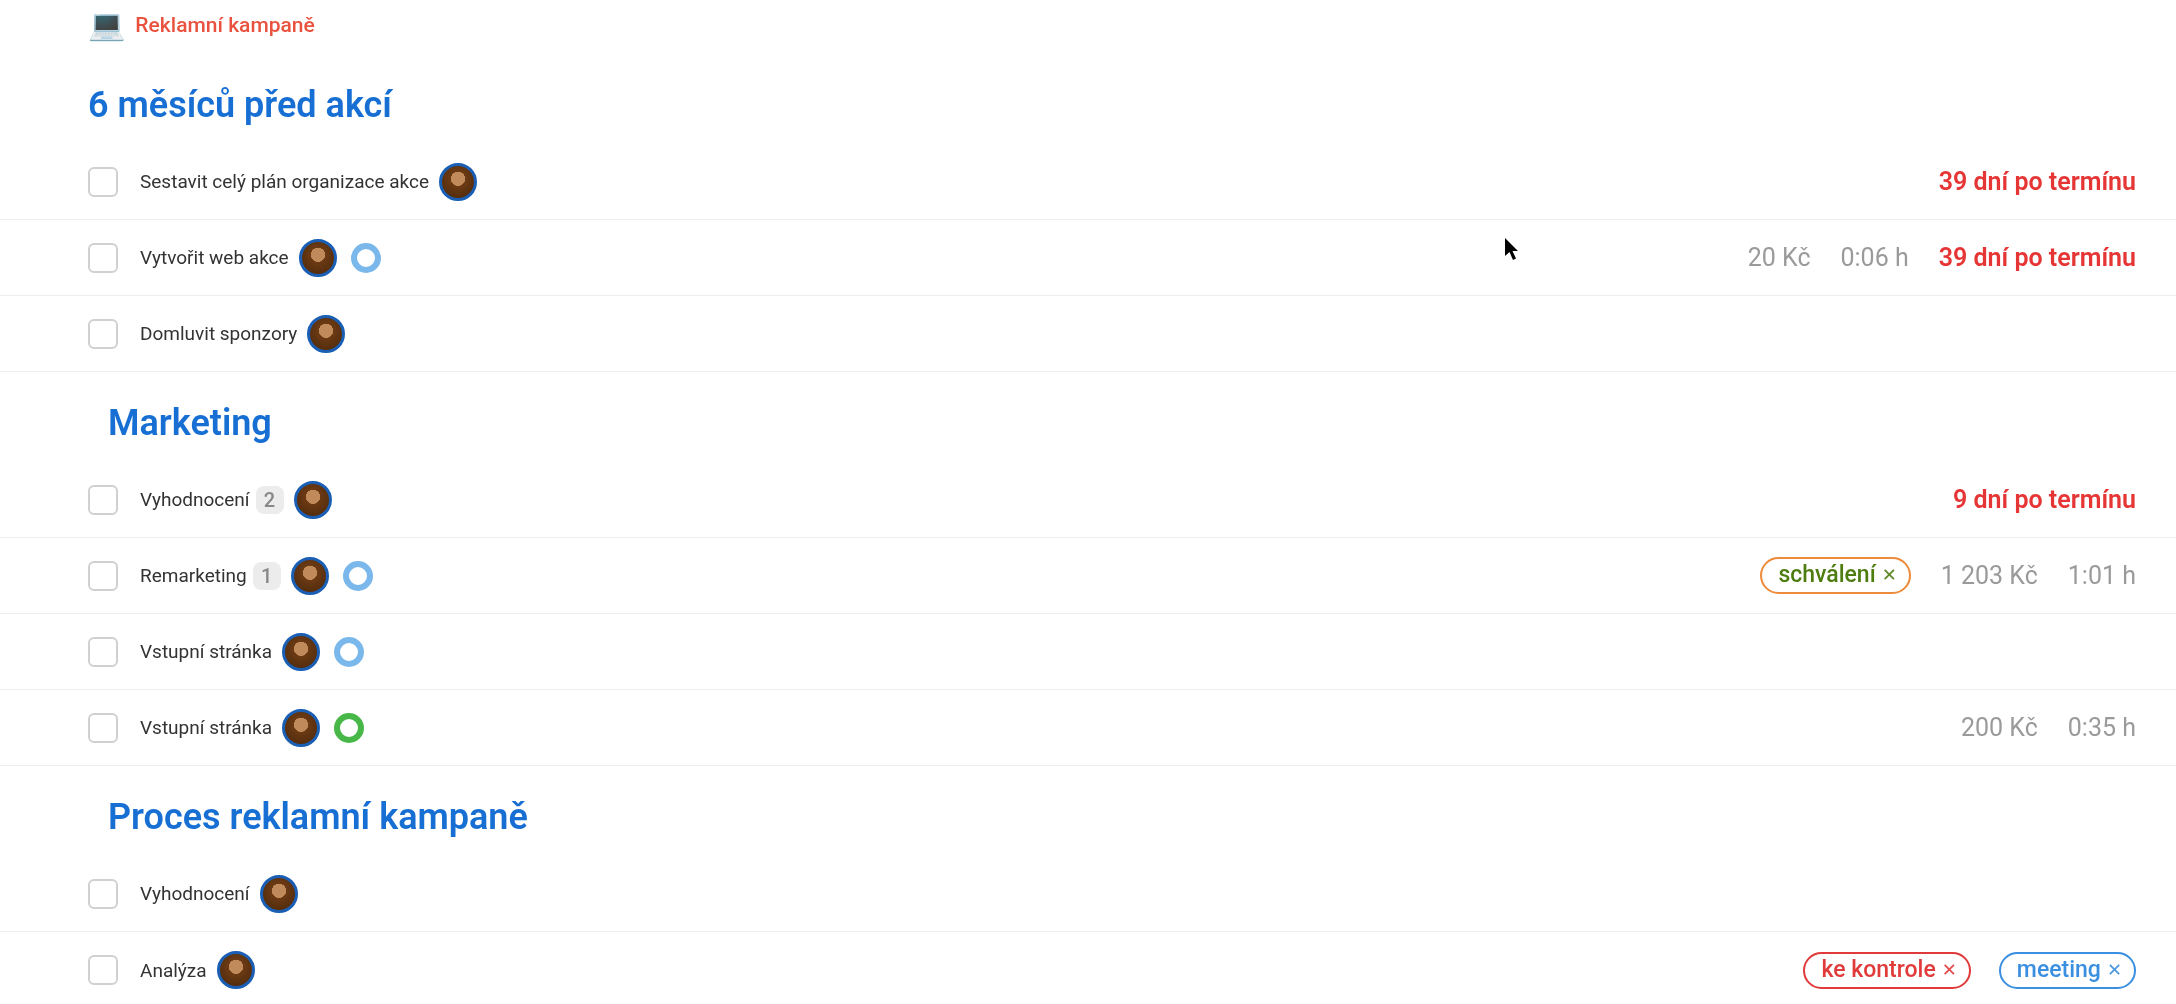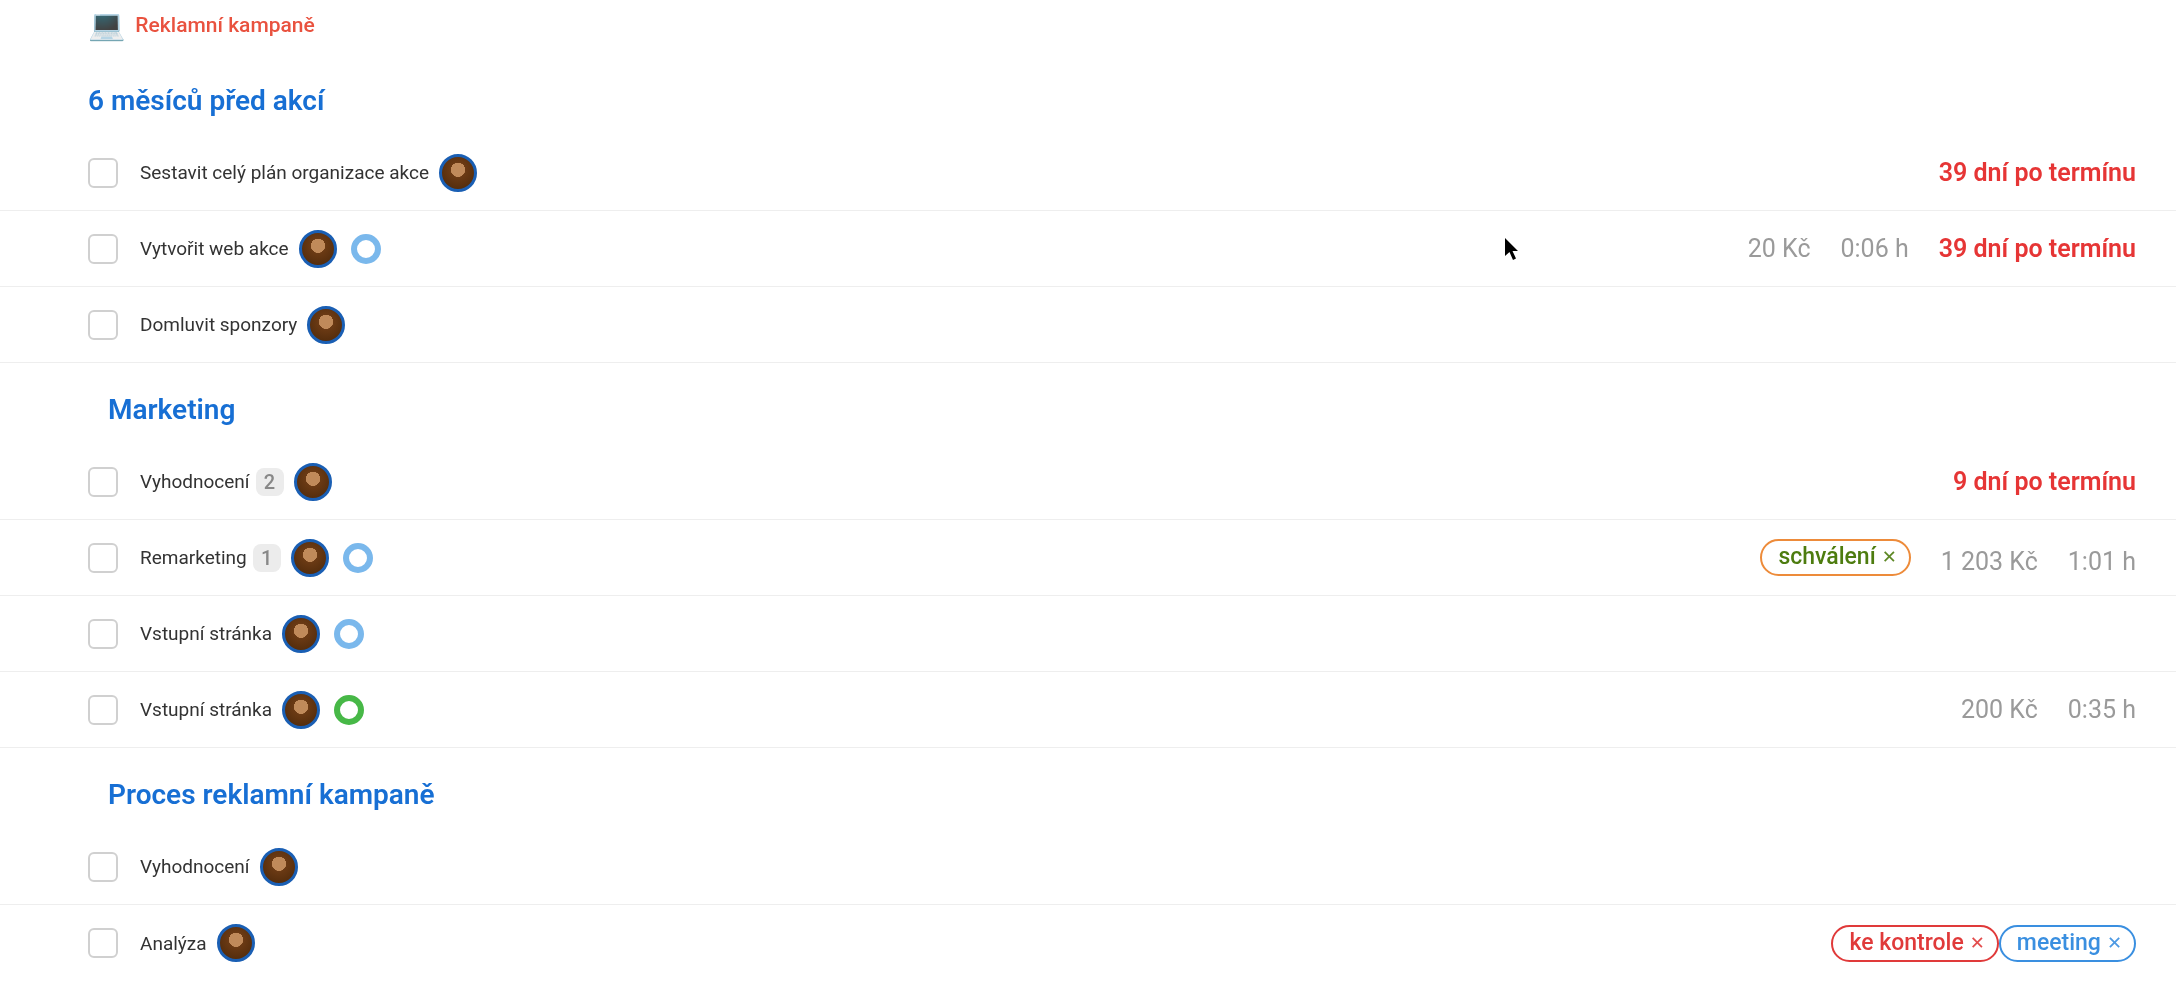--- a/index.html
+++ b/index.html
@@ -24,21 +24,21 @@
     font-size: 30px;
     line-height: 1;
   }
   .page-header .title {
     font-size: 21px;
     font-weight: 500;
     color: #e9523f;
   }
   .section-header {
     padding: 20px 0 18px 88px;
-    font-size: 28px;
+    font-size: 36px;
     font-weight: 600;
     color: #176fd4;
   }
   .section-header.tight {
     padding-top: 30px;
     margin-left: 20px;
   }
   .task-row {
     display: flex;
     align-items: center;
@@ -94,21 +94,21 @@
     border-radius: 50%;
     border: 6px solid;
     margin-left: 14px;
     flex-shrink: 0;
   }
   .status-blue { border-color: #7ab8ec; }
   .status-green { border-color: #47b847; }
   .spacer { flex: 1; }
   .meta {
     display: flex;
-    align-items: flex-end;
+    align-items: center;
     gap: 30px;
     font-size: 25px;
     color: #9a9a9a;
   }
   .overdue {
     color: #e63535;
     font-weight: 600;
   }
   .tag {
     display: inline-flex;
@@ -123,21 +123,21 @@
     cursor: pointer;
   }
   .tag-orange { border-color: #ed8b3a; color: #4d7c0f; }
   .tag-red    { border-color: #e03a3a; color: #e03a3a; }
   .tag-blue   { border-color: #3a8fe0; color: #3a8fe0; }
   .tag .x {
     font-size: 18px;
     opacity: 0.9;
     cursor: pointer;
   }
-  .tags { display: flex; gap: 0; }
+  .tags { display: flex; gap: 28px; }
   .cursor-pointer {
     position: absolute;
     left: 1505px;
     top: 238px;
     font-size: 22px;
     color: #000;
     pointer-events: none;
   }
 </style>
 </head>

